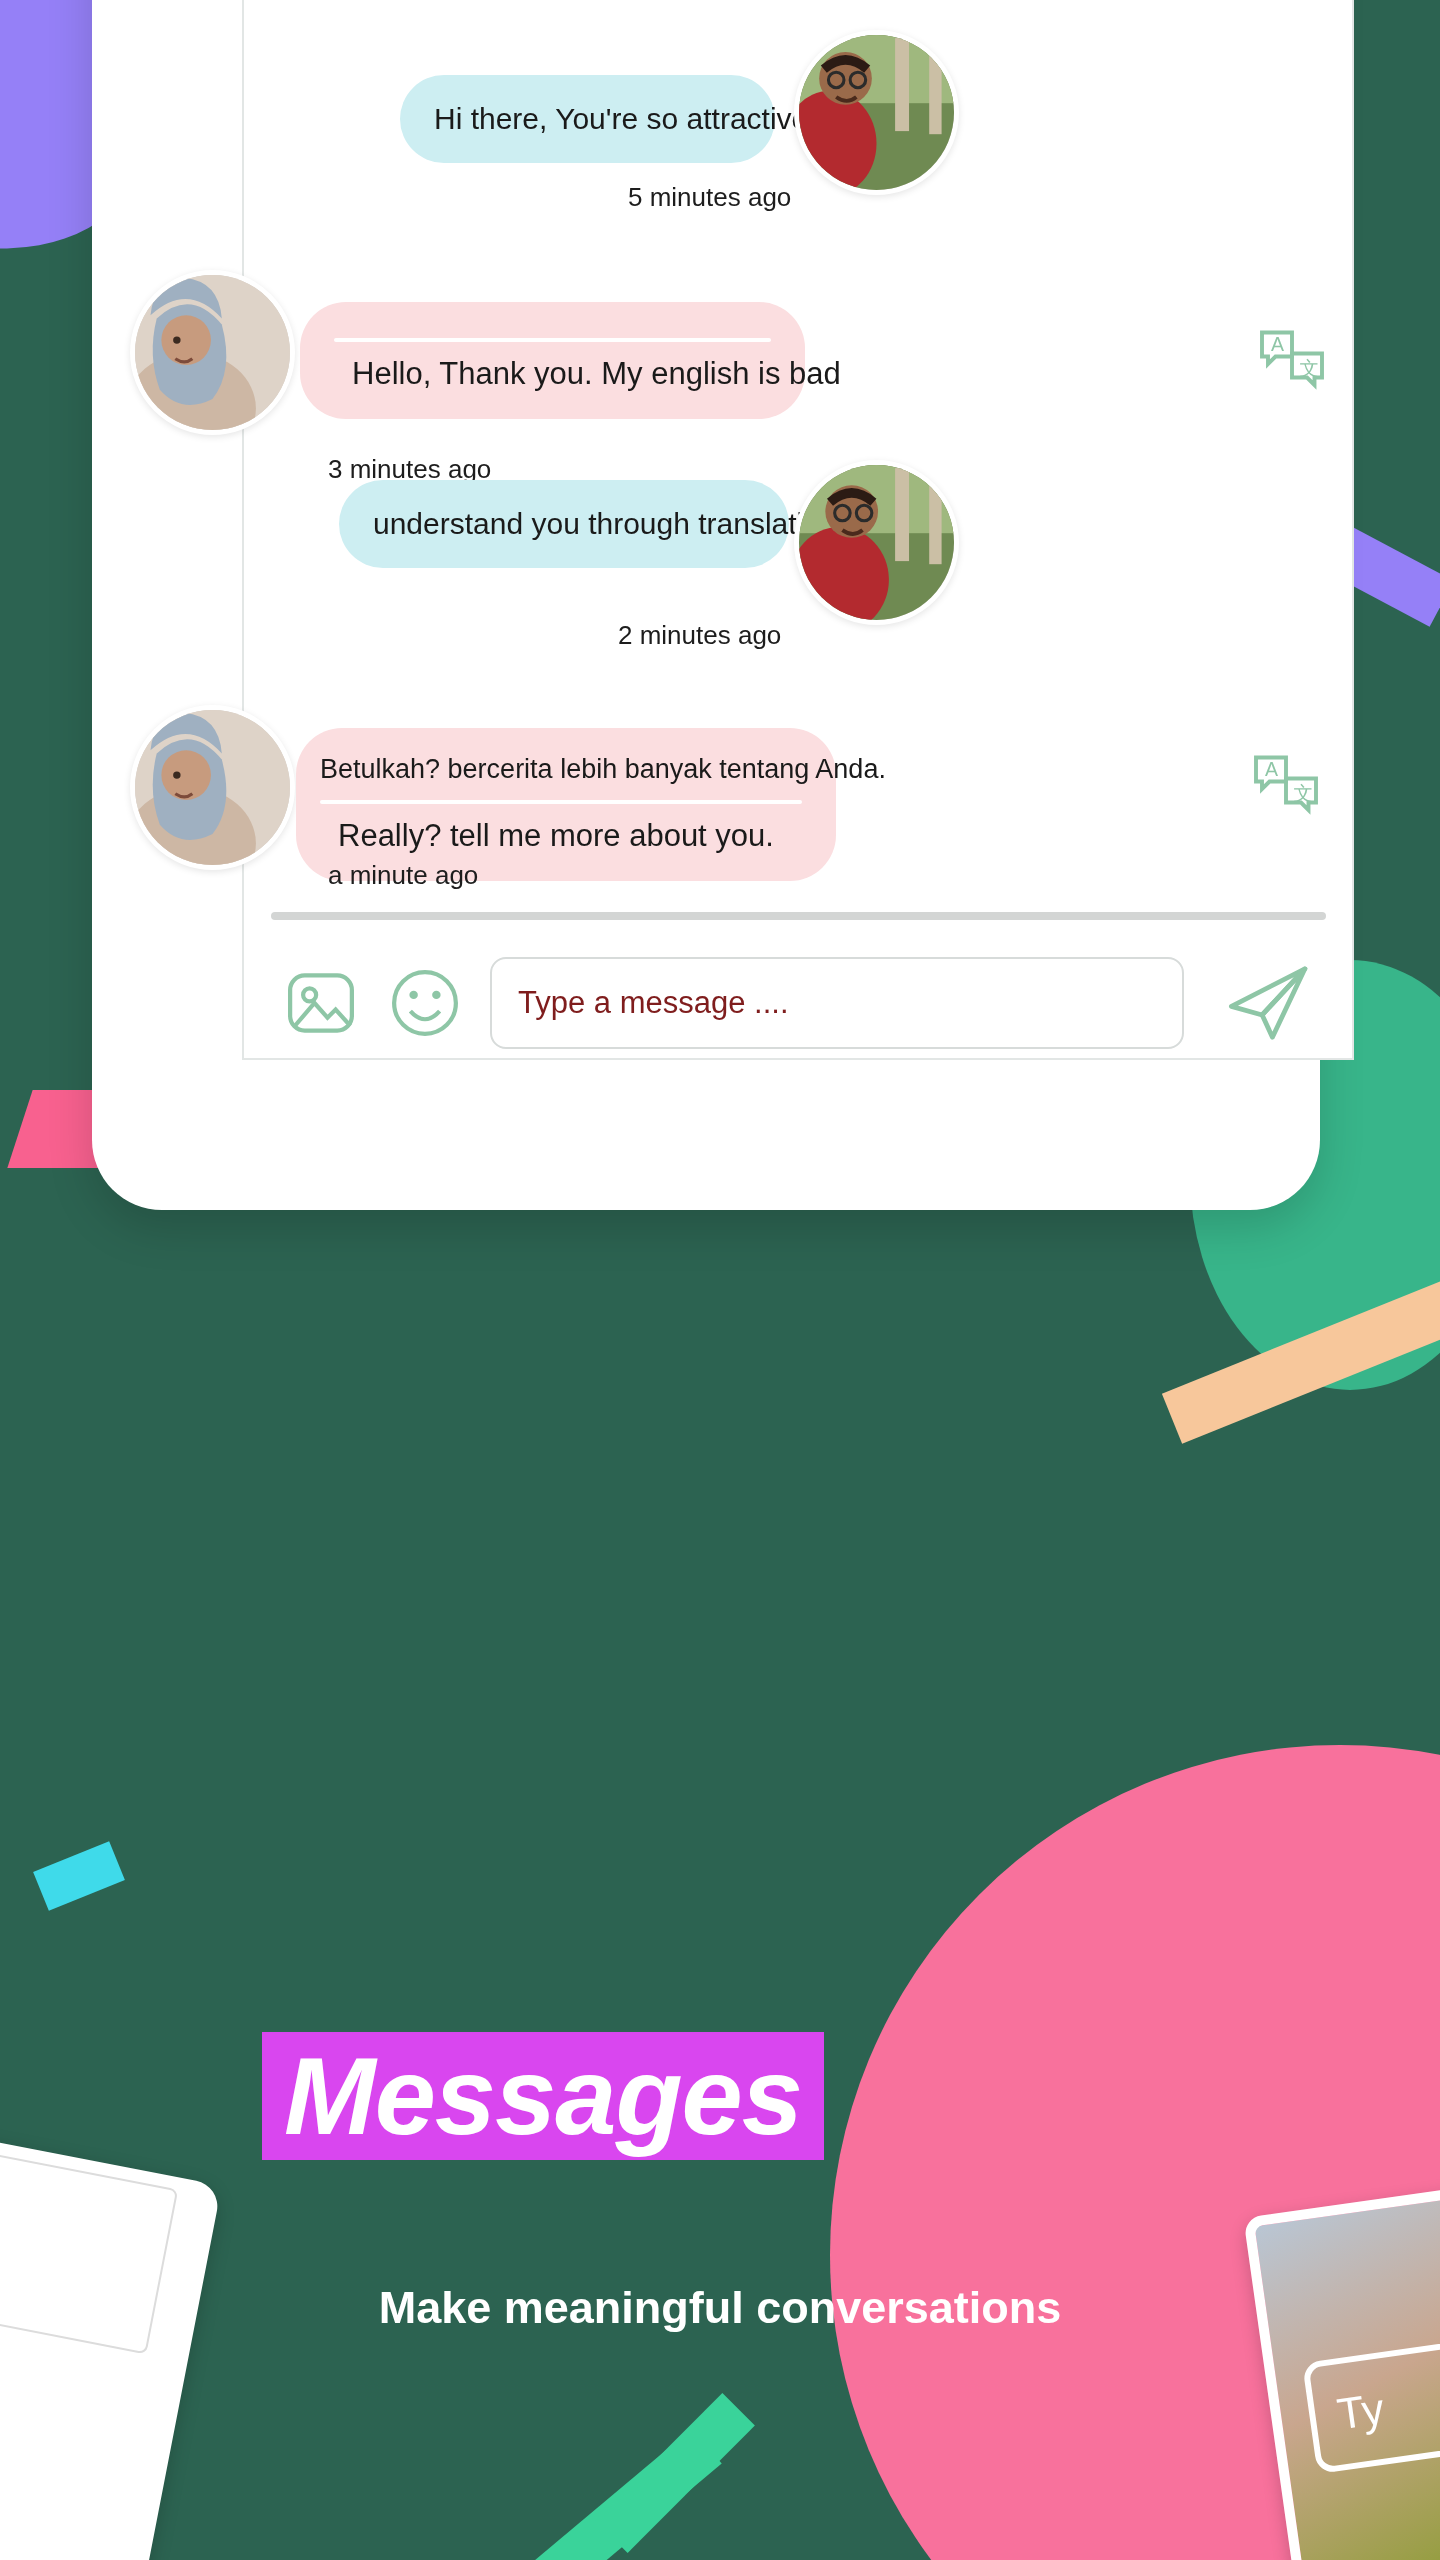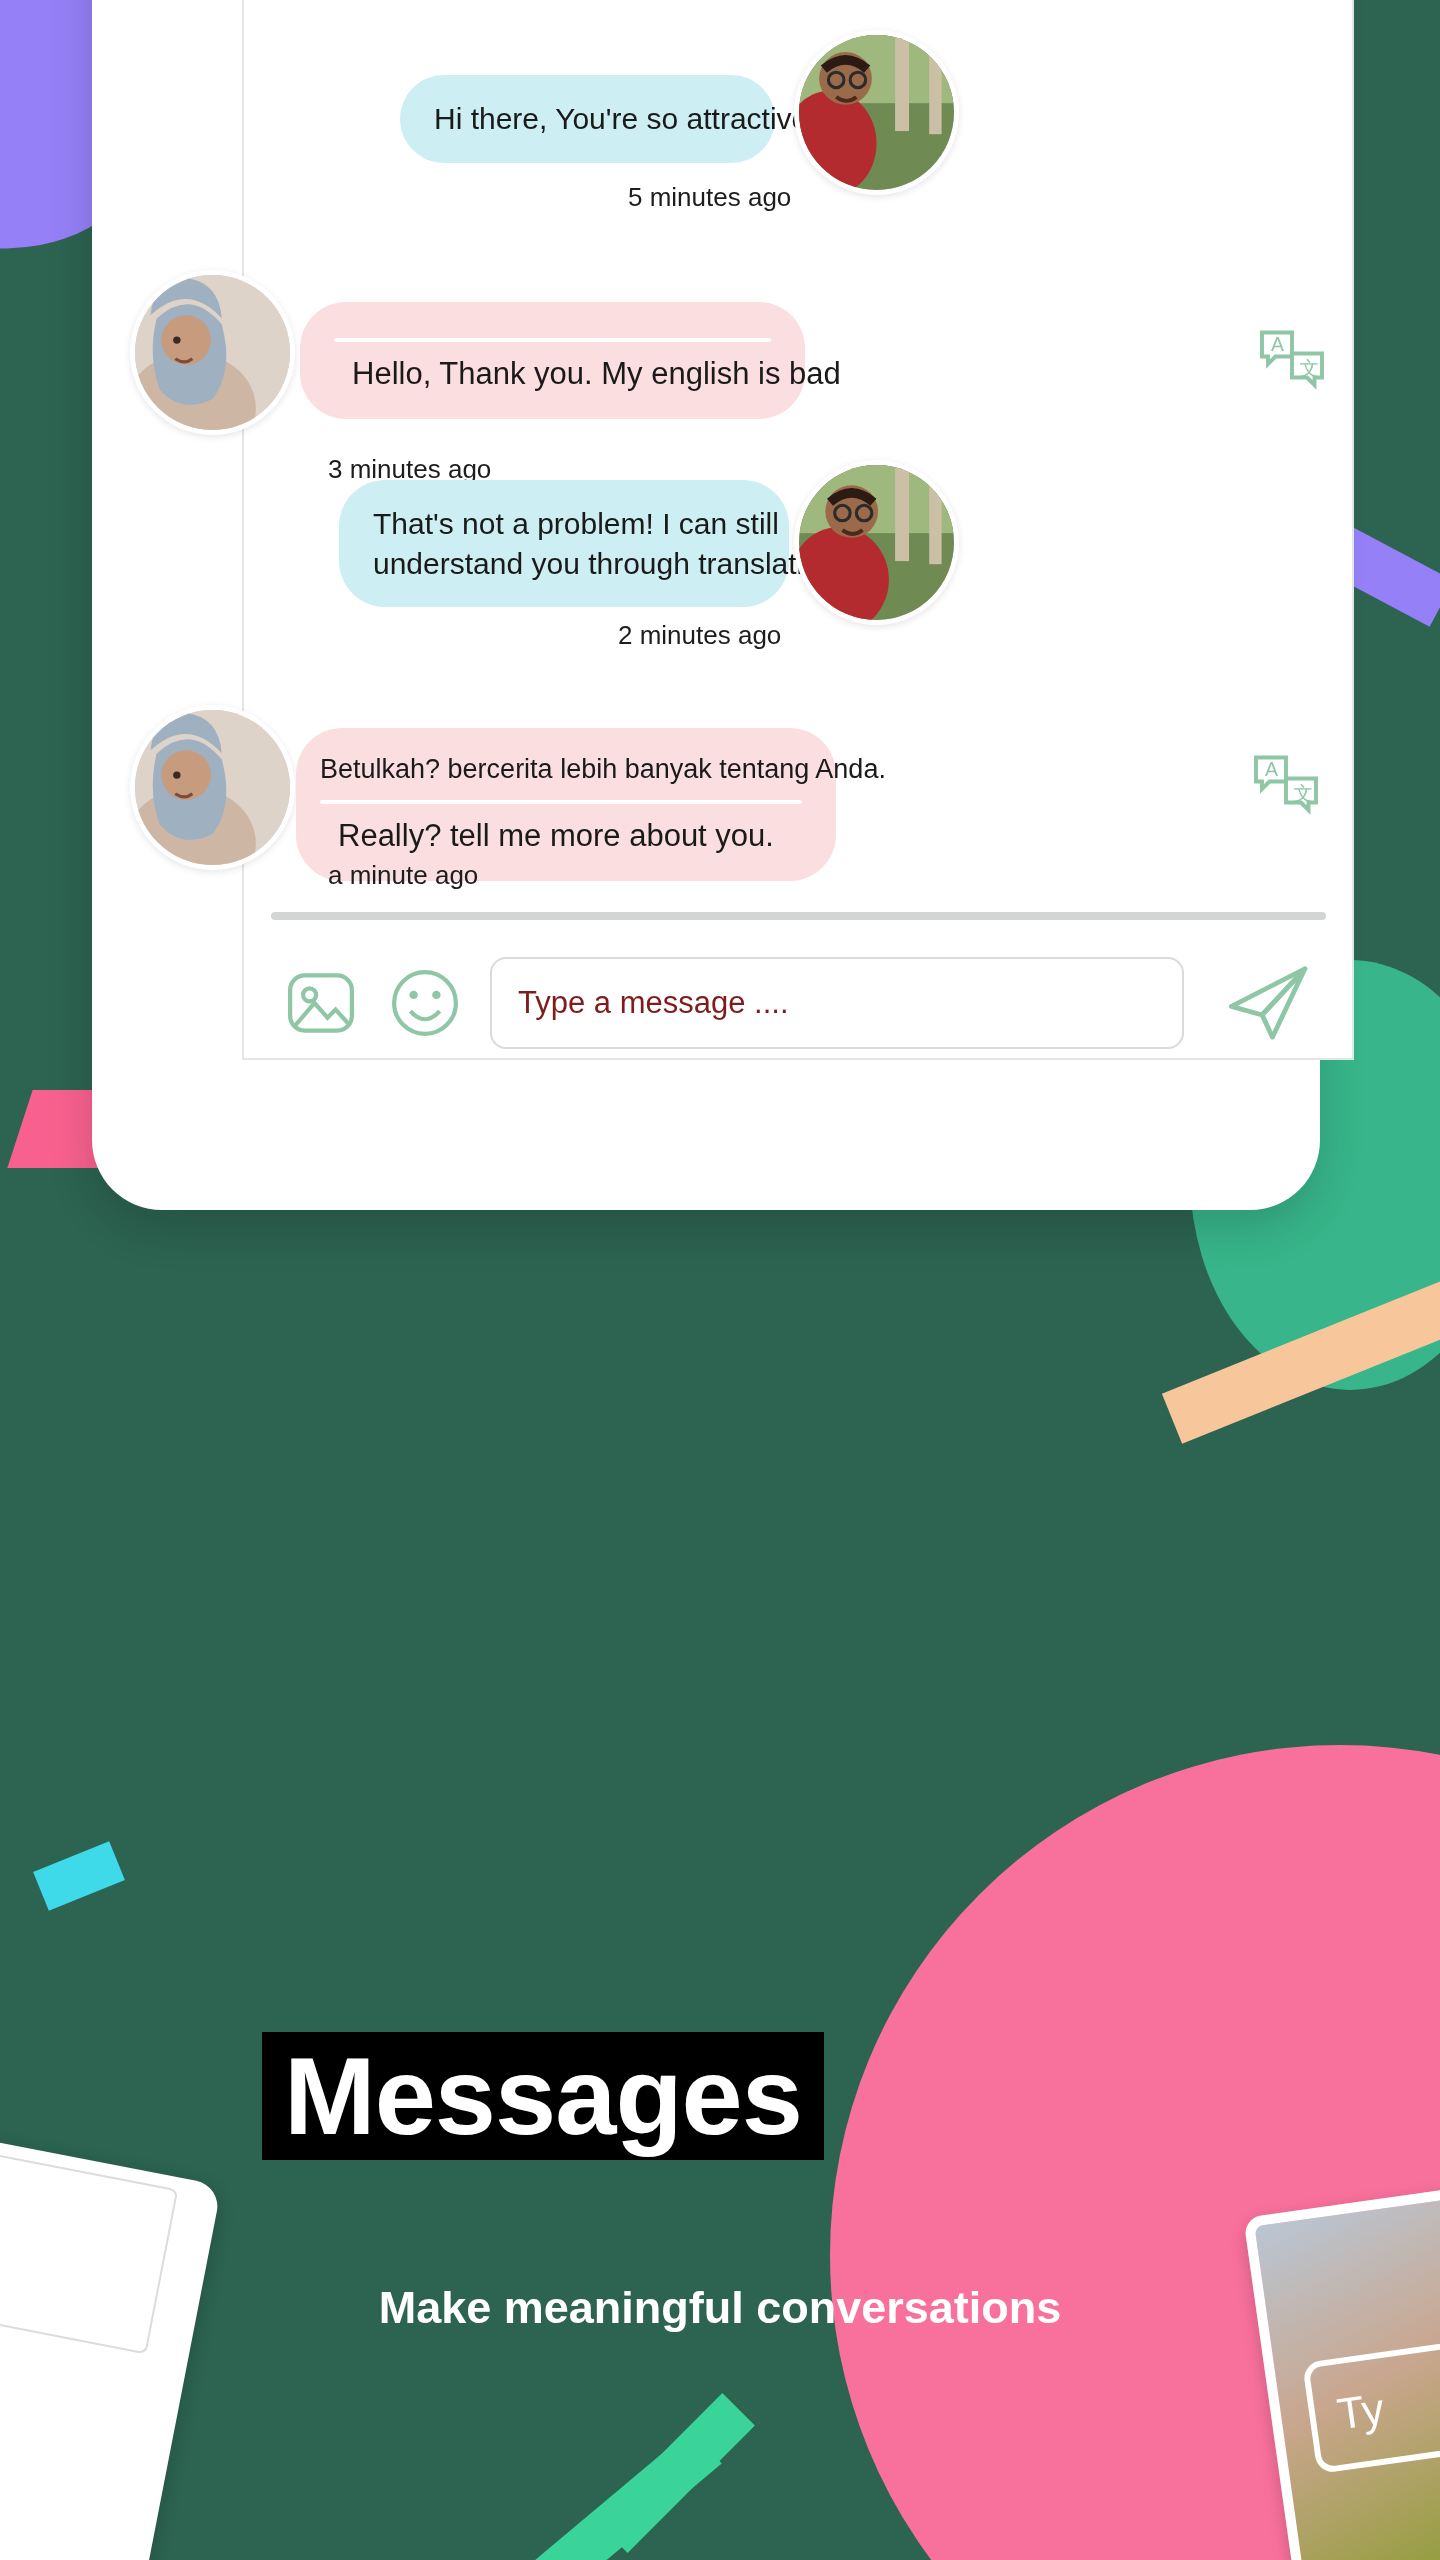--- a/index.html
+++ b/index.html
@@ -162,22 +162,22 @@
   }
   .msg-input .ph{ font-size:31px; color:#7f1d1d; }
   .sendbtn{ width:90px; height:82px; flex:0 0 auto; margin-left:14px; }
   .sendbtn svg{ display:block; width:100%; height:100%; }
 
   
   .title-box{
     position:absolute;
     left:262px; top:2032px;
     width:562px; height:128px;
-    background:#000000;
-    display:flex; align-items:center; justify-content:center;
+    background:#d946ef;
+    display:flex; align-items:center; justify-content:center;font-style:italic;
   }
   .title-box .t{
     font-size:110px;
     font-weight:bold;
     color:#ffffff;
     letter-spacing:-1px;
     line-height:1;
   }
   .subtitle{
     position:absolute;
@@ -302,21 +302,20 @@
             <path d="M24 19h20v16h-5v5l-5-5H24z"></path>
             <text x="10" y="17" font-size="13" fill="#8ec6a6" stroke="none" font-family="Liberation Sans, sans-serif">A</text>
             <text x="29" y="33" font-size="13" fill="#8ec6a6" stroke="none" font-family="DejaVu Sans, sans-serif">文</text>
           </svg>
         </div>
         <div class="stamp" style="left:84px; top:594px;">3 minutes ago</div>
       </div>
 
       <div class="msg-row">
         <div class="bubble self" style="left:95px; top:620px; width:450px;">
-          <div class="line">That's not a problem! I can still</div>
           <div class="line">understand you through translation.</div>
         </div>
         <div class="stamp" style="left:374px; top:760px;">2 minutes ago</div>
         <div class="avatar" style="left:550px; top:600px; width:165px; height:165px;">
           <svg viewBox="0 0 100 100">
             <rect width="100" height="100" fill="#6f8a52"></rect>
             <rect x="0" y="0" width="100" height="44" fill="#9fb87e"></rect>
             <rect x="62" y="2" width="9" height="60" fill="#cbbfa5"></rect>
             <rect x="84" y="4" width="8" height="60" fill="#cbbfa5"></rect>
             <ellipse cx="26" cy="74" rx="32" ry="34" fill="#b32a2f"></ellipse>

